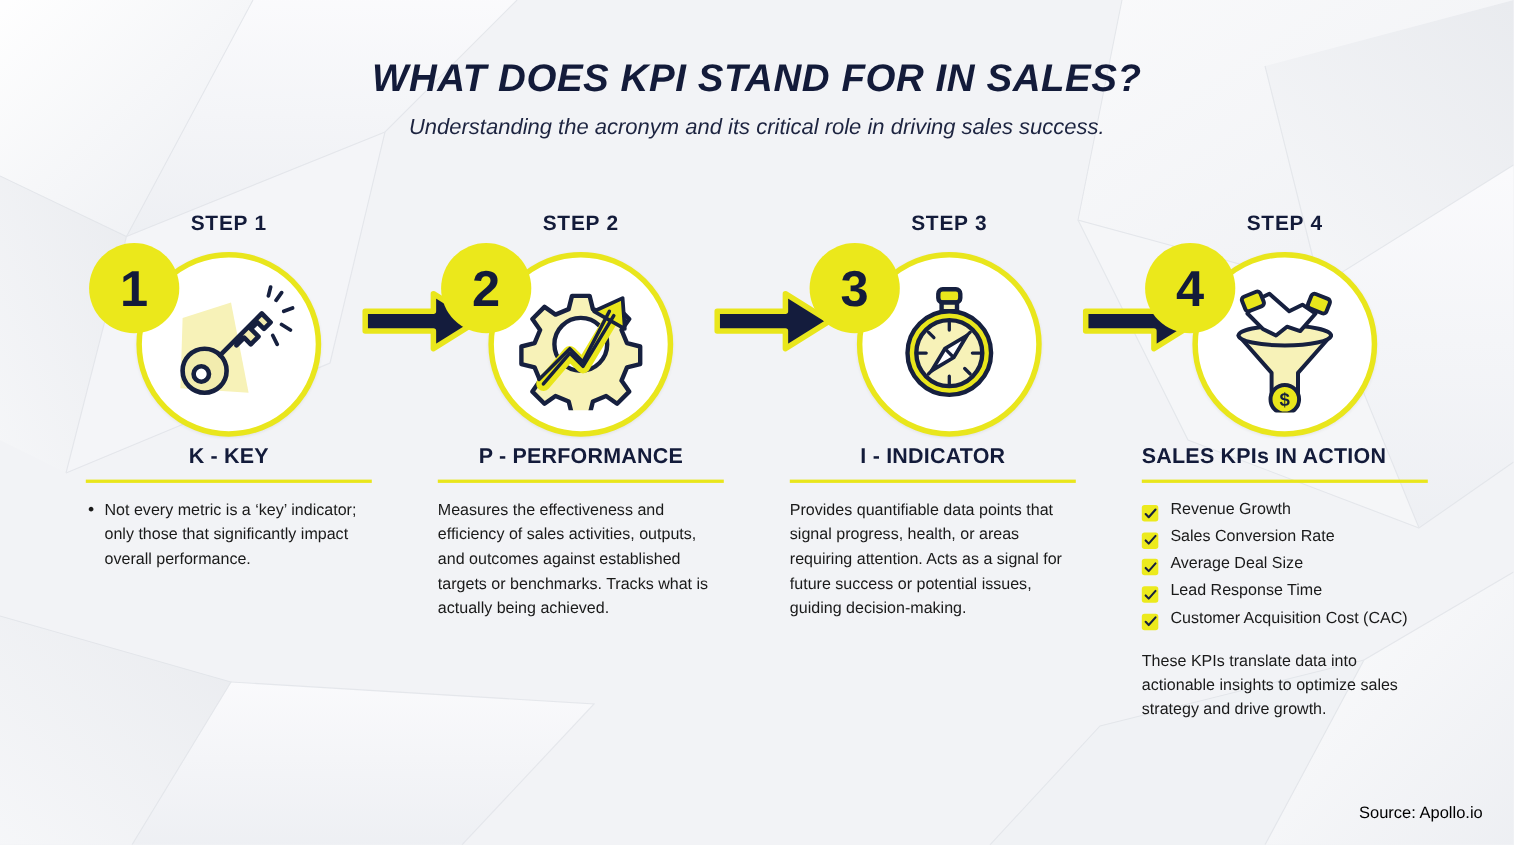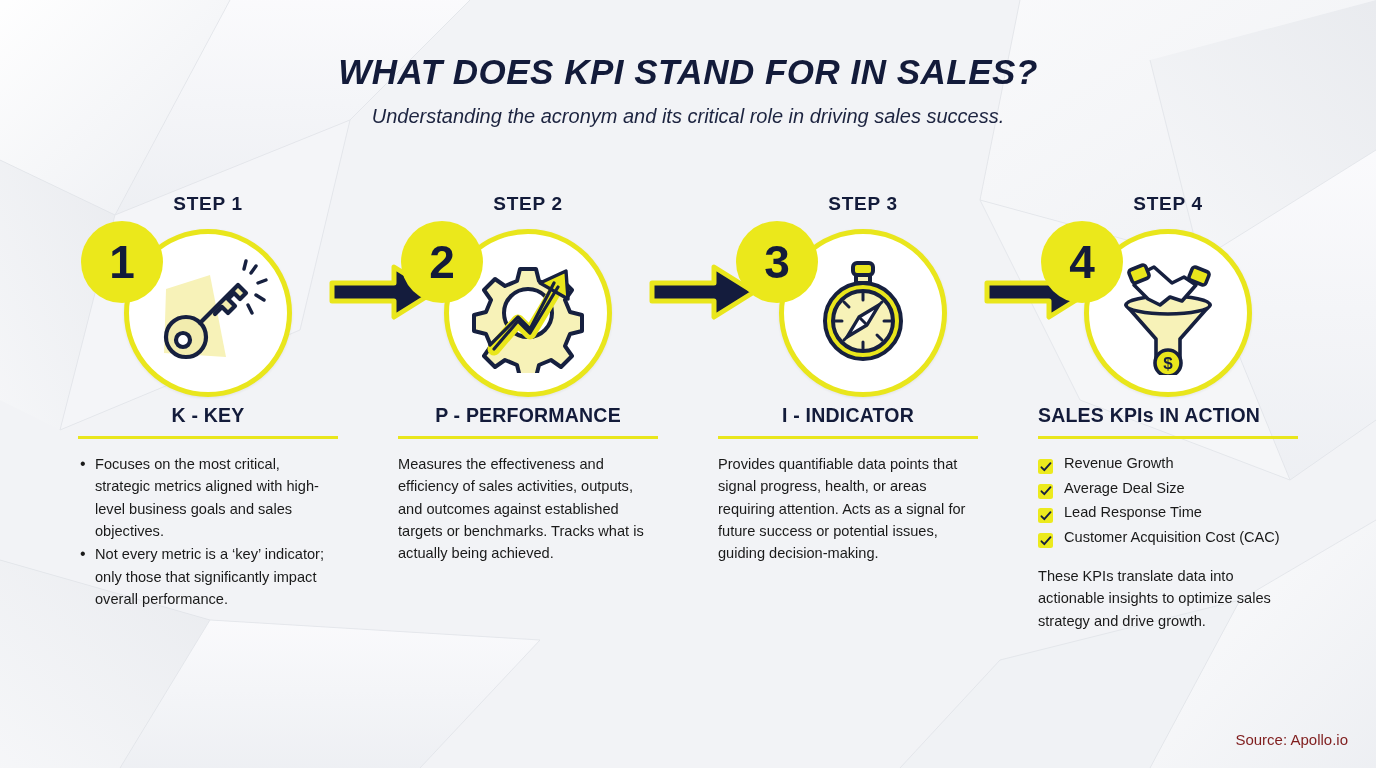--- a/index.html
+++ b/index.html
@@ -104,21 +104,21 @@
     width:15px; height:15px; margin-top:2px;
     background:#ecea1d; border-radius:2.5px;
     position:relative;
   }
   .chk svg { position:absolute; left:1.5px; top:1.5px; }
   .closing { margin-top:17px; font-size:14.6px; line-height:1.53; color:#1a1a1a; }
 
   
   .source {
     position:absolute; right:28px; bottom:20px;
-    font-size:15px; color:#7f1d1d; z-index:3;
+    font-size:15px; color:#000000; z-index:3;
   }
 </style>
 </head>
 <body>
 
 <svg id="bg" width="1376" height="768" viewBox="0 0 1376 768">
   <defs>
     <linearGradient id="g1" x1="0" y1="0" x2="1" y2="1">
       <stop offset="0" stop-color="#ffffff"></stop>
         <stop offset="1" stop-color="#eceef2"></stop>
@@ -271,21 +271,20 @@
   </div>
 </div>
 
 <div class="cols">
 
   <div class="col" style="left:78px;">
     <div class="col-head">K - KEY</div>
     <div class="rule"></div>
     <div class="col-body">
       <ul class="bullets">
-        <li>Focuses on the most critical, strategic metrics aligned with high-level business goals and sales objectives.</li>
         <li>Not every metric is a ‘key’ indicator; only those that significantly impact overall performance.</li>
       </ul>
     </div>
   </div>
 
   <div class="col" style="left:398px;">
     <div class="col-head">P - PERFORMANCE</div>
     <div class="rule"></div>
     <div class="col-body">
       <p class="para">Measures the effectiveness and efficiency of sales activities, outputs, and outcomes against established targets or benchmarks. Tracks what is actually being achieved.</p>
@@ -312,20 +311,28 @@
               </svg>
           </span>
           <span>Revenue Growth</span>
         </li>
         <li>
           <span class="chk">
             <svg width="12" height="12" viewBox="0 0 12 12">
                 <path d="M1.5 6.3 L4.3 9.2 L10.5 2.2" fill="none" stroke="#16203f" stroke-width="1.9" stroke-linecap="round" stroke-linejoin="round"></path>
               </svg>
           </span>
+          <span>Sales Conversion Rate</span>
+        </li>
+        <li>
+          <span class="chk">
+            <svg width="12" height="12" viewBox="0 0 12 12">
+                <path d="M1.5 6.3 L4.3 9.2 L10.5 2.2" fill="none" stroke="#16203f" stroke-width="1.9" stroke-linecap="round" stroke-linejoin="round"></path>
+              </svg>
+          </span>
           <span>Average Deal Size</span>
         </li>
         <li>
           <span class="chk">
             <svg width="12" height="12" viewBox="0 0 12 12">
                 <path d="M1.5 6.3 L4.3 9.2 L10.5 2.2" fill="none" stroke="#16203f" stroke-width="1.9" stroke-linecap="round" stroke-linejoin="round"></path>
               </svg>
           </span>
           <span>Lead Response Time</span>
         </li>

